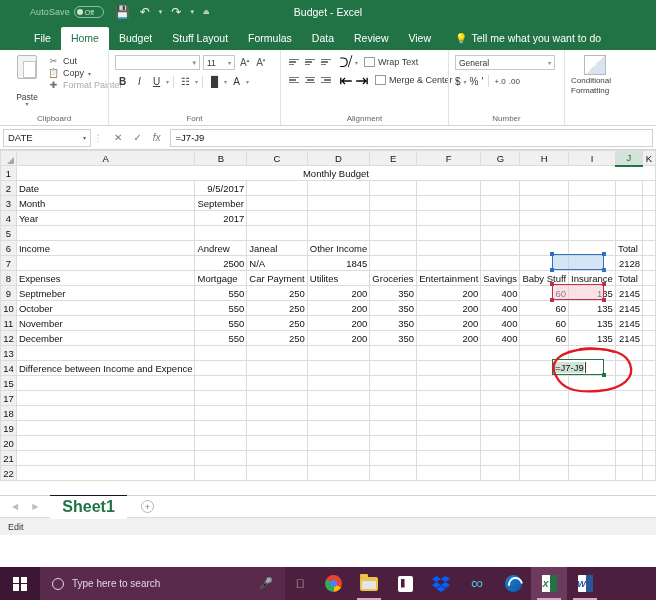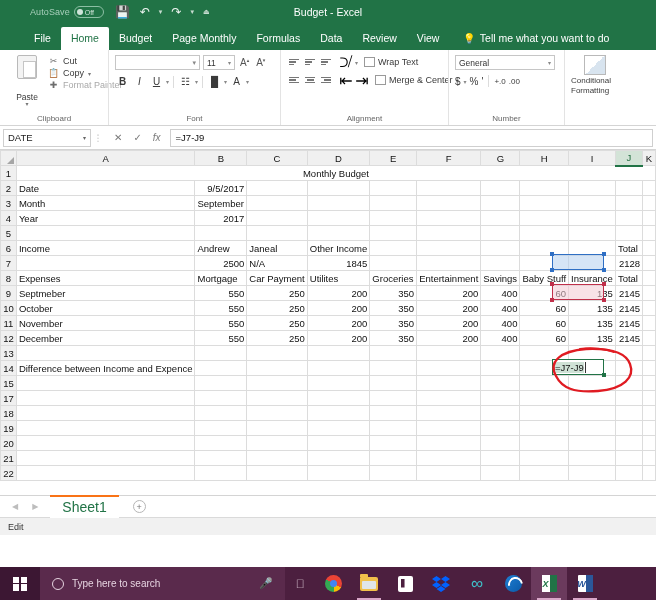--- a/index.html
+++ b/index.html
@@ -168,22 +168,22 @@
   
   .annot { position:absolute; pointer-events:none; }
 
   
   .sheetbar {
     height:22px;background:#ffffff;border-top:1px solid #d4d4d4;
     display:flex;align-items:center;padding-left:6px;gap:0;
   }
   .navarrows{display:flex;gap:14px;color:#bdbdbd;font-size:8px;padding:0 12px 0 6px;}
   .sheettab{
-    padding:2px 12px 3px 12px;font-size:14px;color:#217346;font-weight:normal;
-    background:#fff;border-top:2px solid #f97316;
+    padding:2px 12px 3px 12px;font-size:16px;color:#217346;font-weight:bold;
+    background:#fff;border-top:2px solid #0f172a;
   }
   .addsheet{margin-left:14px;width:13px;height:13px;border:1px solid #b6b6b6;border-radius:50%;
     display:flex;align-items:center;justify-content:center;font-size:9px;color:#777;}
 
   
   .statusbar{
     height:18px;background:#f1f1f1;border-top:1px solid #dadada;
     display:flex;align-items:center;padding-left:8px;font-size:9px;color:#333;
   }
 
@@ -244,21 +244,21 @@
         <span class="tiny">▾</span>
       <span class="tiny">⏏</span>
     </div>
     <div class="title-text">Budget  -  Excel</div>
   </div>
 
   <div class="tabsbar">
     <div class="tab">File</div>
     <div class="tab active">Home</div>
     <div class="tab">Budget</div>
-    <div class="tab">Page Monthly</div>
+    <div class="tab">Stuff Layout</div>
     <div class="tab">Formulas</div>
     <div class="tab">Data</div>
     <div class="tab">Review</div>
     <div class="tab">View</div>
     <div class="tellme">
       <span class="bulb">💡</span>
       <span>Tell me what you want to do</span>
     </div>
   </div>
 

